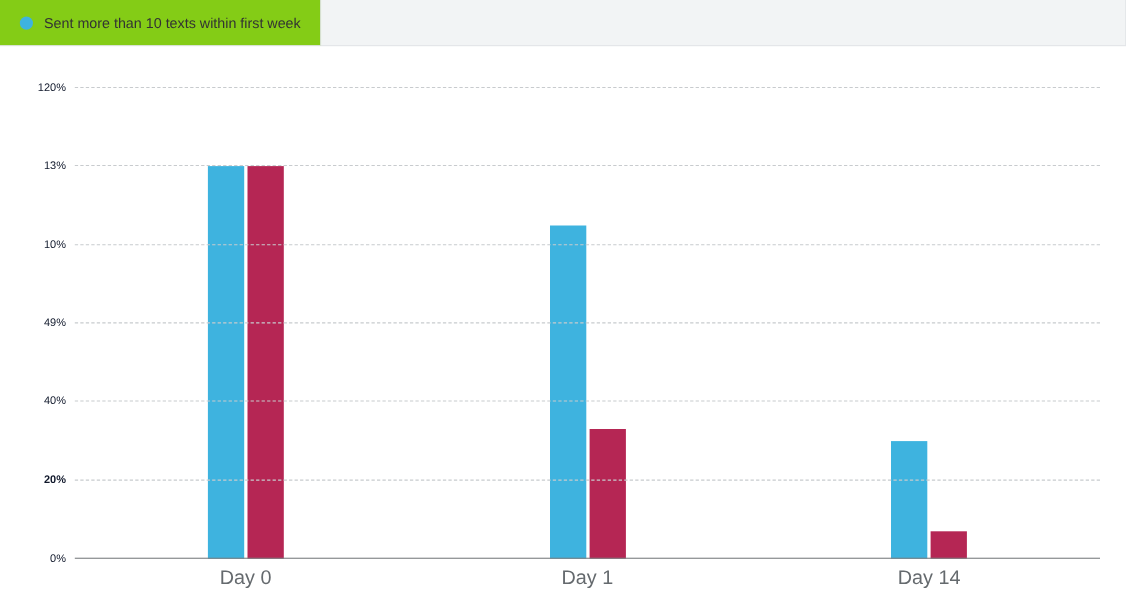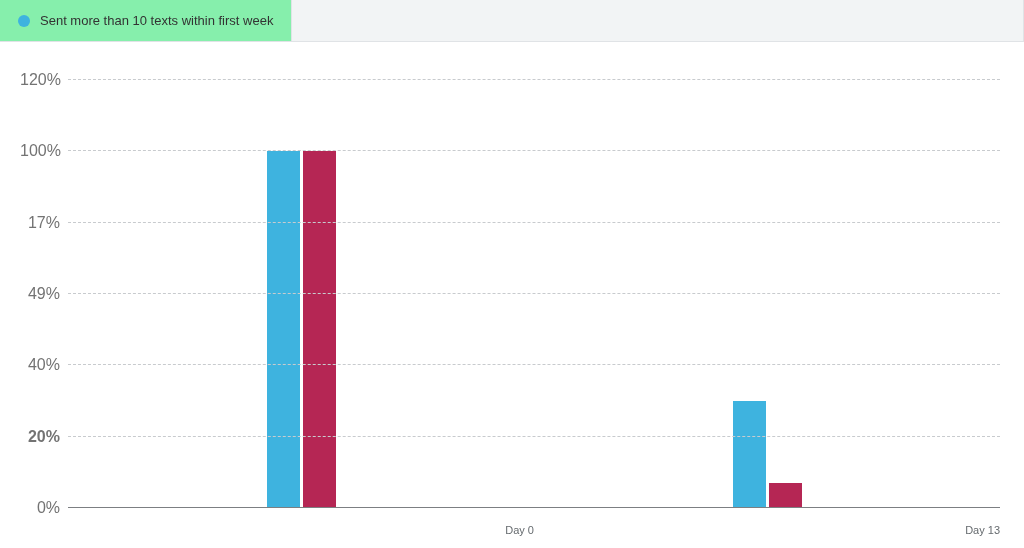--- a/index.html
+++ b/index.html
@@ -10,21 +10,21 @@
     width: 100%;
     height: 42px;
     border-bottom: 1px solid #e0e3e6;
   }
   .legend-cell {
     display: flex;
     align-items: center;
     padding: 0 18px;
     font-size: 13px;
     color: #333;
-    background: #86efac;
+    background: #84cc16;
     border-right: 1px solid #e0e3e6;
   }
   .legend-cell.fill { flex: 1; background: #f2f4f5; }
   .swatch {
     width: 12px; height: 12px; border-radius: 50%;
     margin-right: 10px; display: inline-block;
   }
   .chart-area {
     position: absolute;
     left: 0; top: 42px; right: 0; bottom: 0;
@@ -41,22 +41,22 @@
     left: 0; right: 0;
     height: 0;
     border-top: 1px dashed #c8cbce;
   }
   .grid-line.zero { border-top: 1px solid #7c7f82; }
   .y-label {
     position: absolute;
     left: -48px;
     width: 40px;
     text-align: right;
-    font-size: 16px;
-    color: #737373;
+    font-size: 10px;
+    color: #0f172a;
     transform: translateY(-50%);
   }
   .groups {
     position: absolute;
     left: 0; right: 0; top: 0; bottom: 0;
     display: flex;
   }
   .group {
     flex: 1;
     position: relative;
@@ -65,22 +65,22 @@
     align-items: flex-end;
     gap: 3px;
   }
   .bar {
     width: 33px;
   }
   .x-label {
     position: absolute;
     bottom: -28px;
     left: 0; right: 0;
-    text-align: right;
-    font-size: 11px;
+    text-align: center;
+    font-size: 18px;
     color: #656a6e;
   }
 </style>
 </head>
 <body>
 
 <div class="wrap">
 
   <div class="legend-bar">
     <div class="legend-cell">
@@ -93,35 +93,40 @@
   <div class="chart-area">
     <div class="plot" id="plot">
 
       <div class="groups" id="groups">
           <div class="group">
             <div class="bar" title="Sent more than 10 texts within first week: 100%" style="height: 83.3333%; background: rgb(62, 179, 223);"></div>
             <div class="bar" title="All users: 100%" style="height: 83.3333%; background: rgb(181, 38, 84);"></div>
             <div class="x-label">Day 0</div>
           </div>
           <div class="group">
+            <div class="bar" title="Sent more than 10 texts within first week: 85%" style="height: 70.8333%; background: rgb(62, 179, 223);"></div>
+            <div class="bar" title="All users: 33%" style="height: 27.5%; background: rgb(181, 38, 84);"></div>
+            <div class="x-label">Day 1</div>
+          </div>
+          <div class="group">
             <div class="bar" title="Sent more than 10 texts within first week: 30%" style="height: 25%; background: rgb(62, 179, 223);"></div>
             <div class="bar" title="All users: 7%" style="height: 5.83333%; background: rgb(181, 38, 84);"></div>
-            <div class="x-label">Day 13</div>
+            <div class="x-label">Day 14</div>
           </div>
         </div>
     <div class="grid-line zero" style="bottom: 0%;"></div>
         <div class="y-label" style="bottom: 0%; transform: translateY(50%);">0%</div>
         <div class="grid-line" style="bottom: 16.6667%;"></div>
         <div class="y-label" style="bottom: 16.6667%; transform: translateY(50%); font-weight: bold;">20%</div>
         <div class="grid-line" style="bottom: 33.3333%;"></div>
         <div class="y-label" style="bottom: 33.3333%; transform: translateY(50%);">40%</div>
         <div class="grid-line" style="bottom: 50%;"></div>
         <div class="y-label" style="bottom: 50%; transform: translateY(50%);">49%</div>
         <div class="grid-line" style="bottom: 66.6667%;"></div>
-        <div class="y-label" style="bottom: 66.6667%; transform: translateY(50%);">17%</div>
+        <div class="y-label" style="bottom: 66.6667%; transform: translateY(50%);">10%</div>
         <div class="grid-line" style="bottom: 83.3333%;"></div>
-        <div class="y-label" style="bottom: 83.3333%; transform: translateY(50%);">100%</div>
+        <div class="y-label" style="bottom: 83.3333%; transform: translateY(50%);">13%</div>
         <div class="grid-line" style="bottom: 100%;"></div>
         <div class="y-label" style="bottom: 100%; transform: translateY(50%);">120%</div>
       </div>
   </div>
 
 </div>
 
 </body></html>

